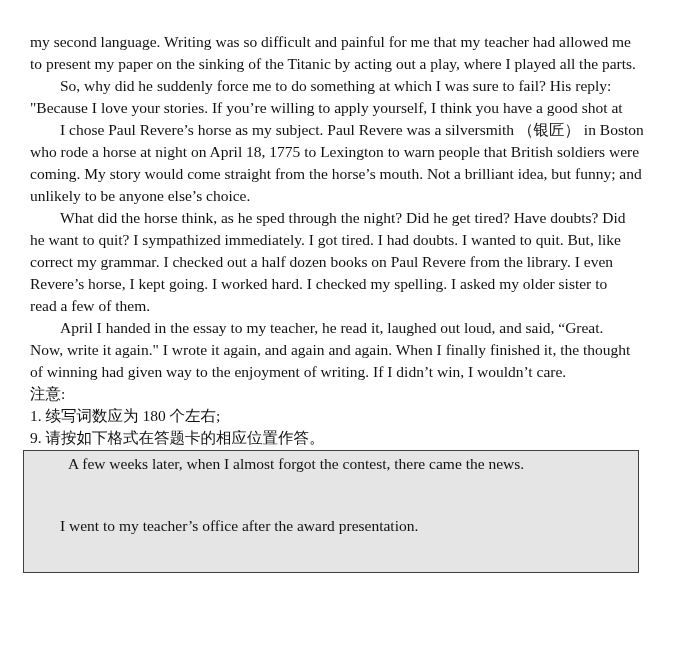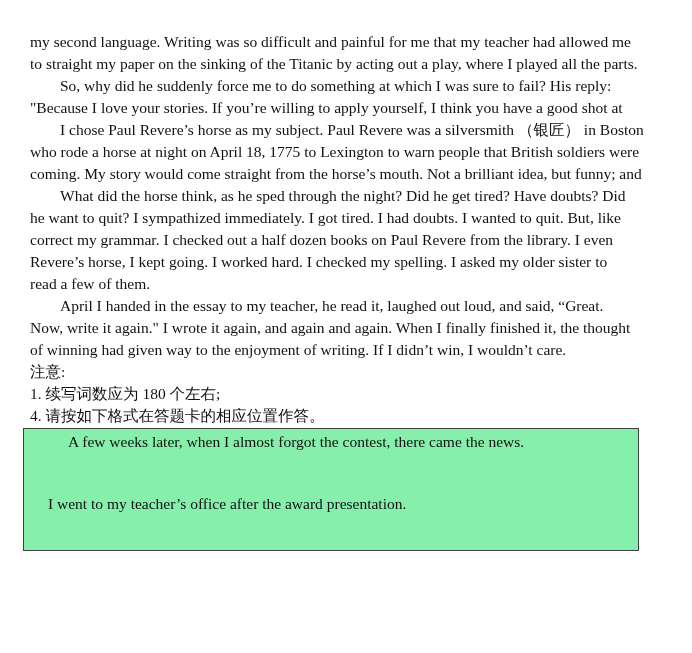--- a/index.html
+++ b/index.html
@@ -28,66 +28,67 @@
   .line.indent {
     padding-left: 30px;
   }
   .answer-box {
     box-sizing: border-box;
     margin-left: -7px;
     margin-top: 1px;
     width: 616px;
     height: 123px;
     border: 1px solid #3f3f3f;
-    background: #86efac;
+    background: #e5e5e5;
   }
   .answer-box .prompt {
     font-size: 15.5px;
     line-height: 22px;
     white-space: nowrap;
   }
   .prompt-first {
     margin-top: 2px;
     margin-left: 44px;
   }
   .prompt-second {
     margin-top: 40px;
-    margin-left: 24px;
+    margin-left: 36px;
   }
 </style>
 </head>
 <body>
 
 <div class="page">
 
   <div>
 
   <div class="line">my second language. Writing was so difficult and painful for me that my teacher had allowed me</div>
-      <div class="line">to straight my paper on the sinking of the Titanic by acting out a play, where I played all the parts.</div>
+      <div class="line">to present my paper on the sinking of the Titanic by acting out a play, where I played all the parts.</div>
       <div class="line indent">So, why did he suddenly force me to do something at which I was sure to fail? His reply:</div>
       <div class="line">"Because I love your stories. If you’re willing to apply yourself, I think you have a good shot at</div>
       <div class="line indent">I chose Paul Revere’s horse as my subject. Paul Revere was a silversmith （银匠） in Boston</div>
       <div class="line">who rode a horse at night on April 18, 1775 to Lexington to warn people that British soldiers were</div>
       <div class="line">coming. My story would come straight from the horse’s mouth. Not a brilliant idea, but funny; and</div>
+      <div class="line">unlikely to be anyone else’s choice.</div>
       <div class="line indent">What did the horse think, as he sped through the night? Did he get tired? Have doubts? Did</div>
       <div class="line">he want to quit? I sympathized immediately. I got tired. I had doubts. I wanted to quit. But, like</div>
       <div class="line">correct my grammar. I checked out a half dozen books on Paul Revere from the library. I even</div>
       <div class="line">Revere’s horse, I kept going. I worked hard. I checked my spelling. I asked my older sister to</div>
       <div class="line">read a few of them.</div>
       <div class="line indent">April I handed in the essay to my teacher, he read it, laughed out loud, and said, “Great.</div>
       <div class="line">Now, write it again." I wrote it again, and again and again. When I finally finished it, the thought</div>
       <div class="line">of winning had given way to the enjoyment of writing. If I didn’t win, I wouldn’t care.</div>
     </div>
 
   <div class="line">注意:</div>
 
   <div>
 
   <div class="line">1. 续写词数应为 180 个左右;</div>
-      <div class="line">4. 请按如下格式在答题卡的相应位置作答。</div>
+      <div class="line">9. 请按如下格式在答题卡的相应位置作答。</div>
     </div>
 
   <div class="answer-box">
     <div class="prompt prompt-first">A few weeks later, when I almost forgot the contest, there came the news.</div>
     <div class="prompt prompt-second">I went to my teacher’s office after the award presentation.</div>
   </div>
 
 </div>
 
 </body></html>

